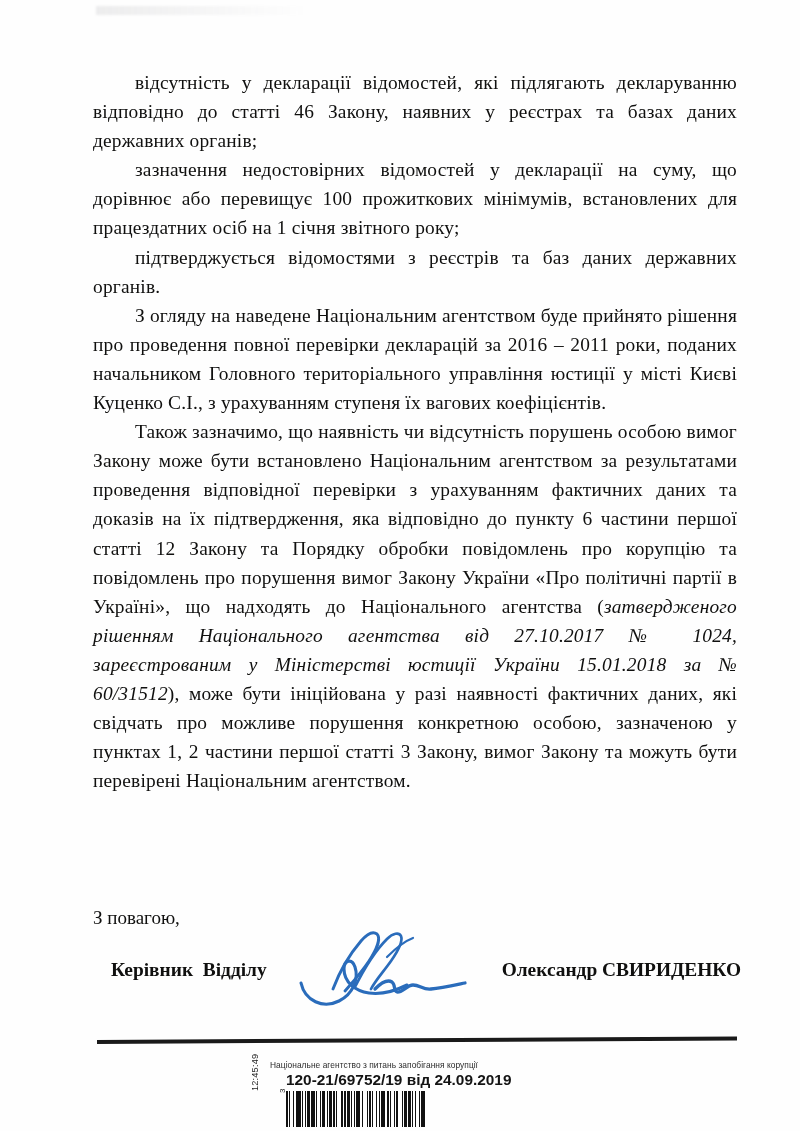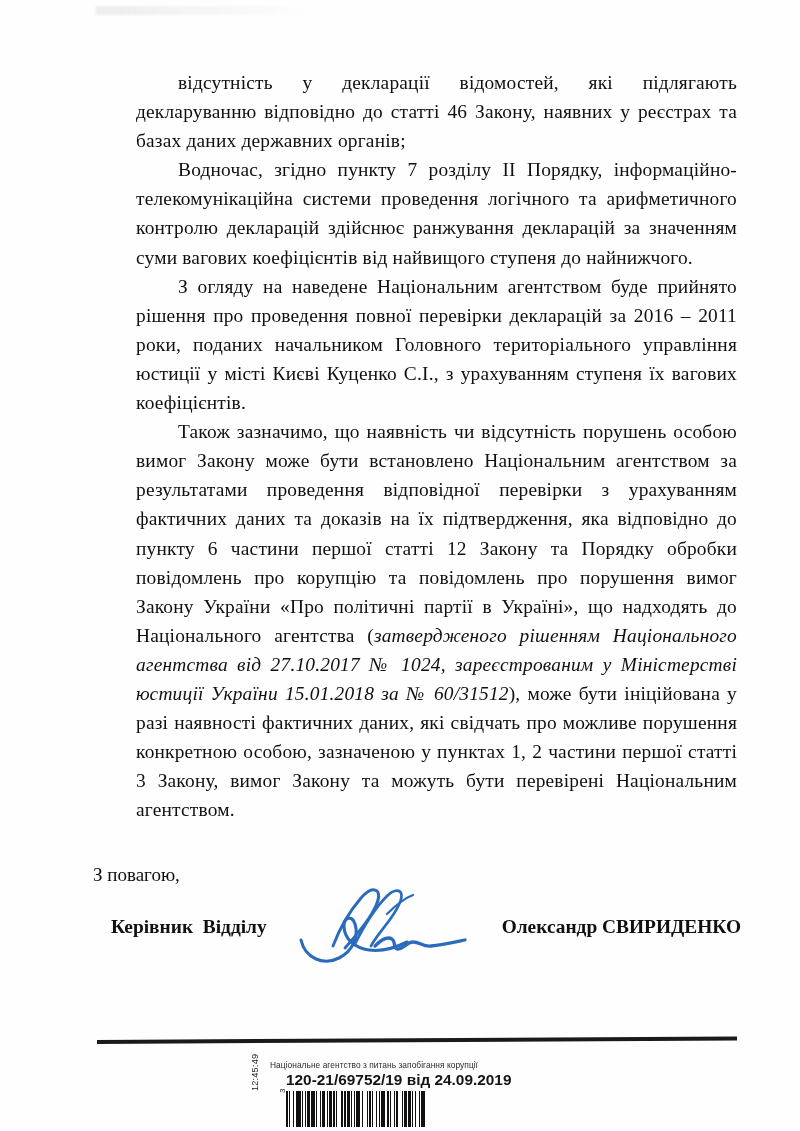--- a/index.html
+++ b/index.html
@@ -33,34 +33,35 @@
     width: 644px;
   }
   .body-text p {
     margin: 0;
     text-align: justify;
     text-justify: inter-word;
     font-size: 19.4px;
     line-height: 29.1px;
     letter-spacing: 0.01em;
   }
-  .body-text p.indent { text-indent: 42px; margin-left: 43px; }
+  .body-text p.indent { text-indent: 42px; }
   .body-text p.cont   { text-indent: 0; }
   .ital { font-style: italic; }
 
   
   .sig-block {
     position: absolute;
     left: 93px;
     top: 862px;
     width: 648px;
   }
   .regards {
     font-size: 19px;
     line-height: 26px;
+    margin-top: 43px;
   }
   .sig-row {
     position: relative;
     margin-top: 22px;
     height: 46px;
   }
   .sig-title {
     position: absolute;
     left: 18px;
     top: 6px;
@@ -161,21 +162,22 @@
 </style>
 </head>
 <body>
 
 <div class="page">
 
   <div class="scan-smudge"></div>
 
   <div class="body-text">
     <p class="indent">відсутність у декларації відомостей, які підлягають декларуванню відповідно до статті 46 Закону, наявних у реєстрах та базах даних державних органів;</p>
-    <p class="indent">Водночас, згідно пункту 7 розділу II Порядку, інформаційно-телекомунікаційна системи проведення логічного та арифметичного контролю декларацій здійснює ранжування декларацій за значенням суми вагових коефіцієнтів від найвищого ступеня до найнижчого.</p>
+    <p class="indent">зазначення недостовірних відомостей у декларації на суму, що дорівнює або перевищує 100 прожиткових мінімумів, встановлених для працездатних осіб на 1 січня звітного року;</p>
+    <p class="indent">підтверджується відомостями з реєстрів та баз даних державних органів.</p>
     <p class="indent">З огляду на наведене Національним агентством буде прийнято рішення про проведення повної перевірки декларацій за 2016 – 2011 роки, поданих начальником Головного територіального управління юстиції у місті Києві Куценко С.І., з урахуванням ступеня їх вагових коефіцієнтів.</p>
     <p class="indent"><span>Також зазначимо, що наявність чи відсутність порушень особою вимог Закону може бути встановлено Національним агентством за результатами проведення відповідної перевірки з урахуванням фактичних даних та доказів на їх підтвердження, яка відповідно до пункту 6 частини першої статті 12 Закону та Порядку обробки повідомлень про корупцію та повідомлень про порушення вимог Закону України «Про політичні партії в Україні», що надходять до Національного агентства (</span><span class="ital">затвердженого рішенням Національного агентства від 27.10.2017 № 1024, зареєстрованим у Міністерстві юстиції України 15.01.2018 за № 60/31512</span><span>), може бути ініційована у разі наявності фактичних даних, які свідчать про можливе порушення конкретною особою, зазначеною у пунктах 1, 2 частини першої статті 3 Закону, вимог Закону та можуть бути перевірені Національним агентством.</span></p>
   </div>
 
   <div class="sig-block">
     <div class="regards">З повагою,</div>
     <div class="sig-row">
       <div class="sig-title">Керівник  Відділу</div>
       <svg class="signature-ink" viewBox="0 0 200 86" fill="none">
         <path d="M12 56 C16 74, 34 82, 50 74 C64 67, 70 52, 66 40 C63 31, 55 33, 55 42 C55 55, 66 64, 80 66 C95 68, 108 63, 118 58" stroke="#2a6cbb" stroke-width="3.1" stroke-linecap="round"></path>

